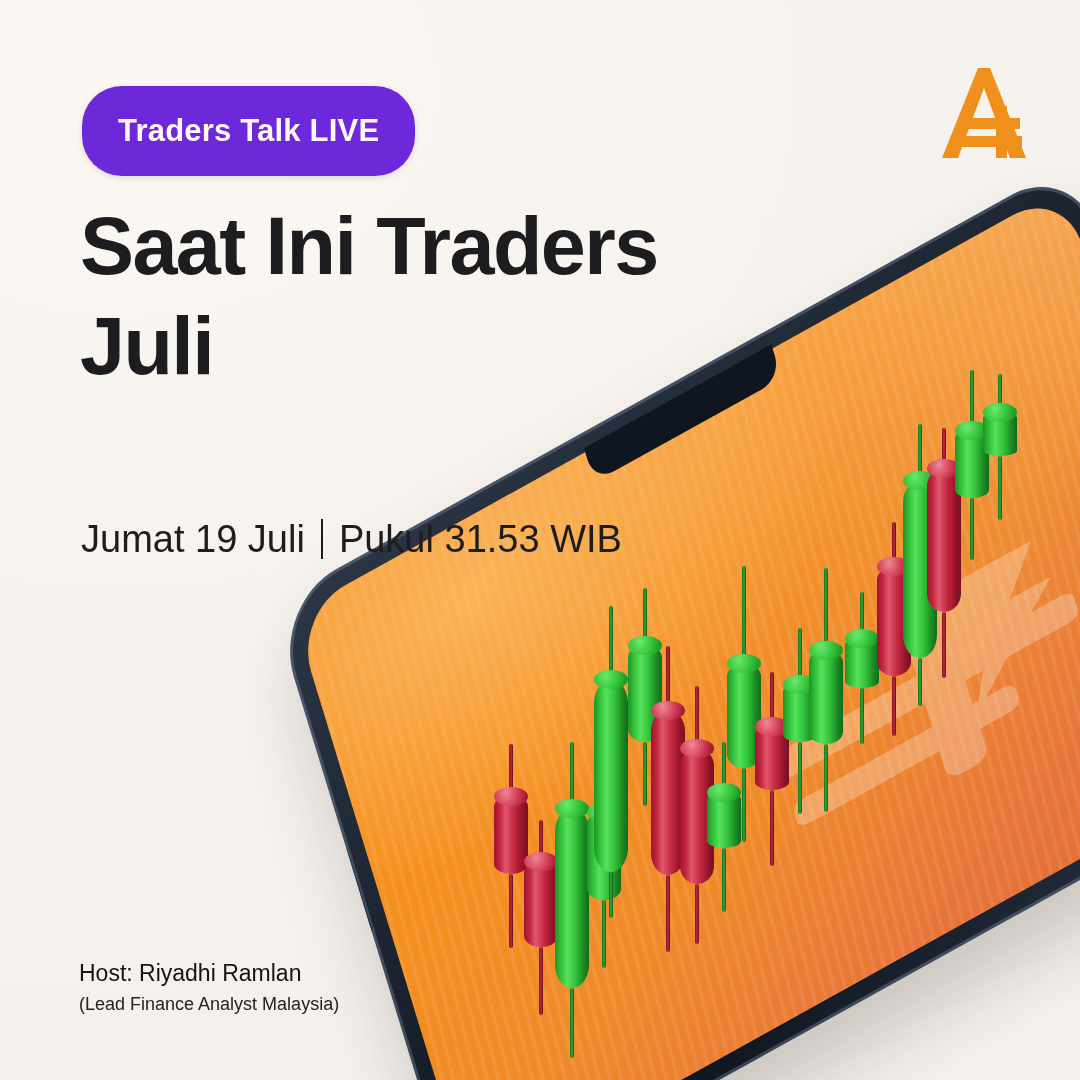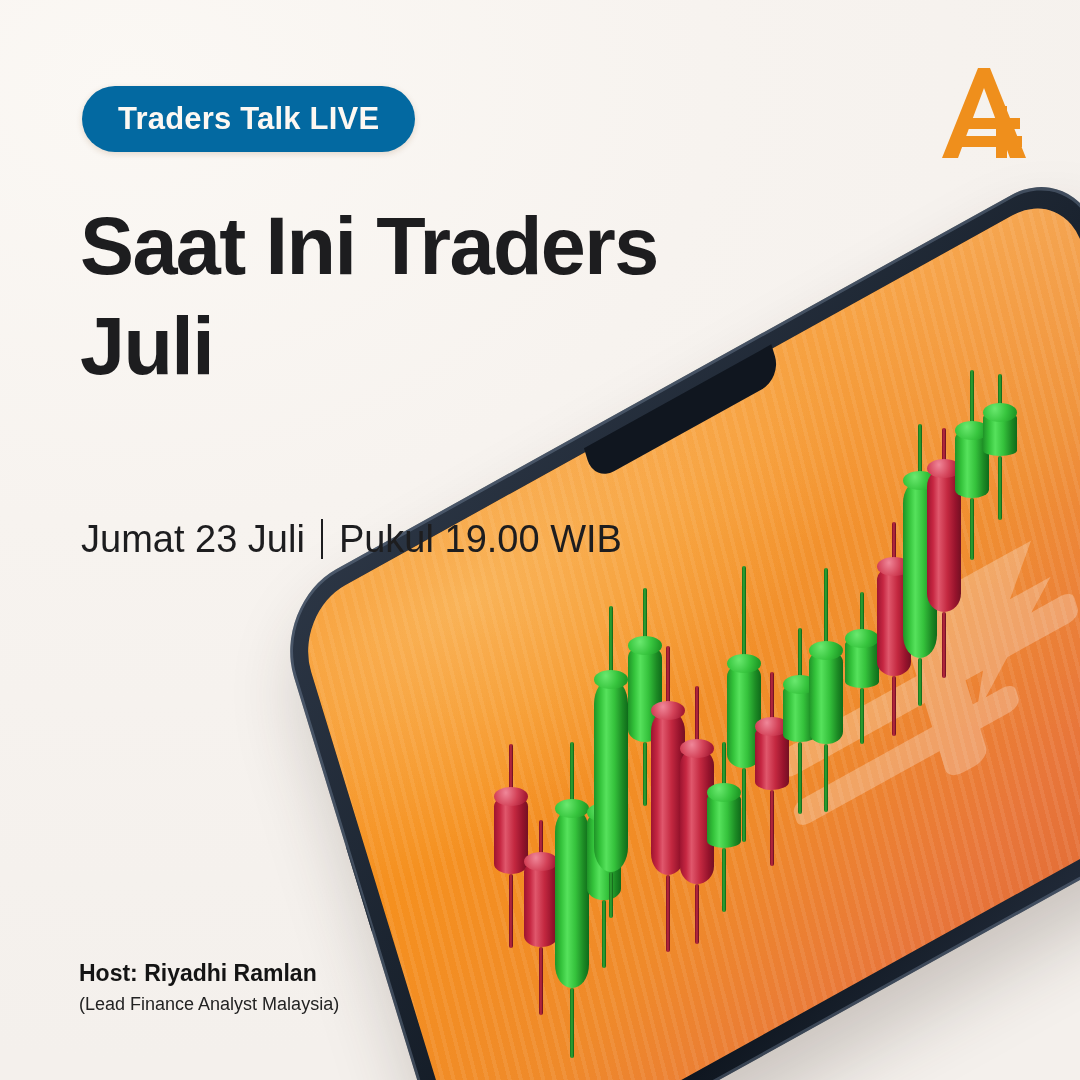--- a/index.html
+++ b/index.html
@@ -24,26 +24,26 @@
       radial-gradient(120% 90% at 12% 8%, #fbf8f4 0%, #f7f3ef 45%, #f4f0ec 100%);
     z-index: 0;
   }
 
   
   .badge {
     position: absolute;
     left: 82px;
     top: 86px;
     height: 66px;
-    padding: 0 36px;
+    padding: 12px 36px;
     display: flex;
     align-items: center;
     justify-content: center;
     border-radius: 40px;
-    background: #0369a1;
+    background: #6d28d9;
     box-shadow: 0 2px 6px rgba(120, 70, 20, 0.18);
     z-index: 6;
   }
   .badge-text {
     color: #fdf8f2;
     font-size: 31px;
     font-weight: bold;
     letter-spacing: 0.2px;
     white-space: nowrap;
   }
@@ -104,21 +104,21 @@
     left: 79px;
     bottom: 60px;
     z-index: 9;
   }
   .credit-block { margin-bottom: 26px; }
   .credit-block:last-child { margin-bottom: 0; }
   .credit-name {
     color: #141414;
     font-size: 23px;
     line-height: 32px;
-    font-weight: bold;
+    font-weight: normal;
     white-space: nowrap;
   }
   .credit-role {
     color: #232323;
     font-size: 18px;
     line-height: 31px;
     font-weight: normal;
     white-space: nowrap;
   }
 
@@ -444,23 +444,23 @@
       <rect x="64" y="44" width="11" height="52"></rect>
     </g>
   </svg>
 
   <div class="headline">
     <span class="headline-line">Saat Ini Traders</span>
     <span class="headline-line">Juli</span>
   </div>
 
   <div class="dateline">
-    <span>Jumat 23 Juli</span>
+    <span>Jumat 19 Juli</span>
     <span class="sep"></span>
-    <span>Pukul 19.00 WIB</span>
+    <span>Pukul 31.53 WIB</span>
   </div>
 
   <div class="credits">
     <div class="credit-block">
       <div class="credit-name">Host: Riyadhi Ramlan</div>
       <div class="credit-role">(Lead Finance Analyst Malaysia)</div>
     </div>
   </div>
 
 </div>

